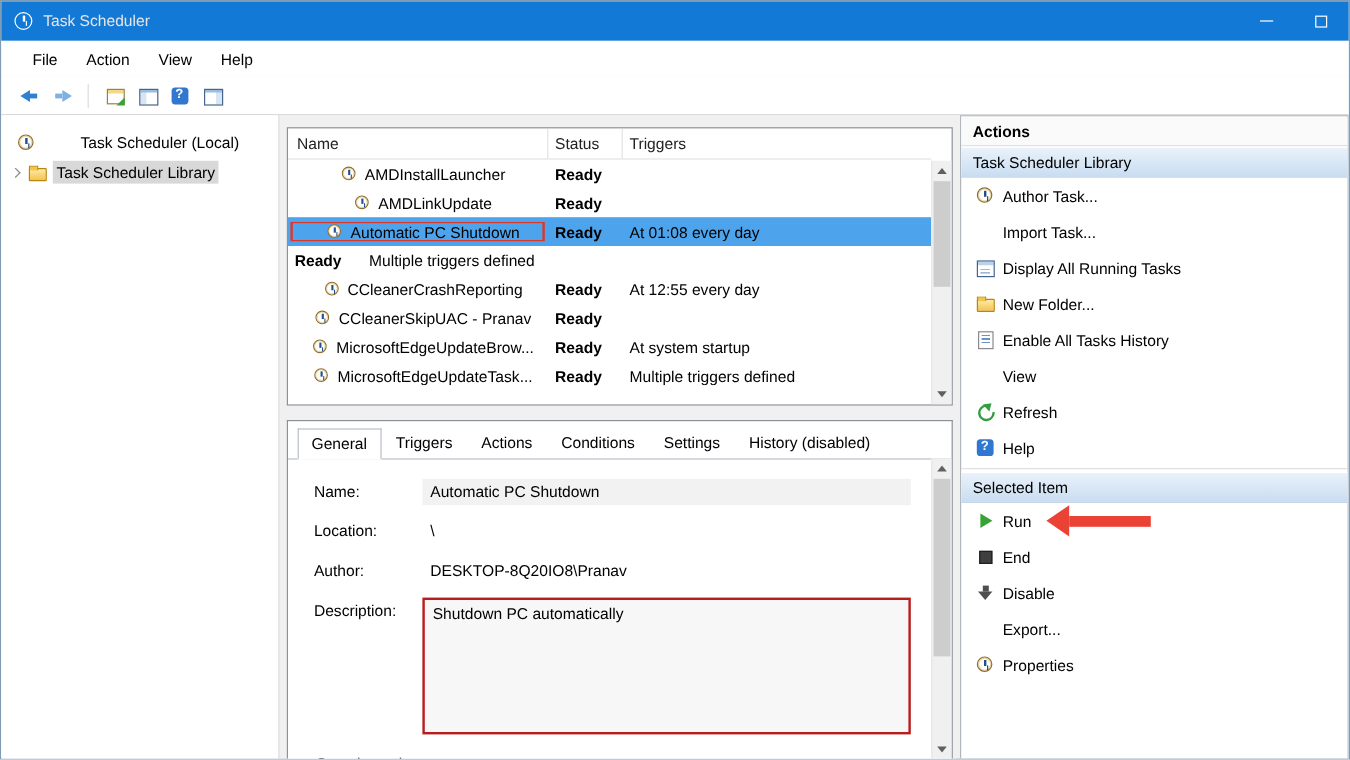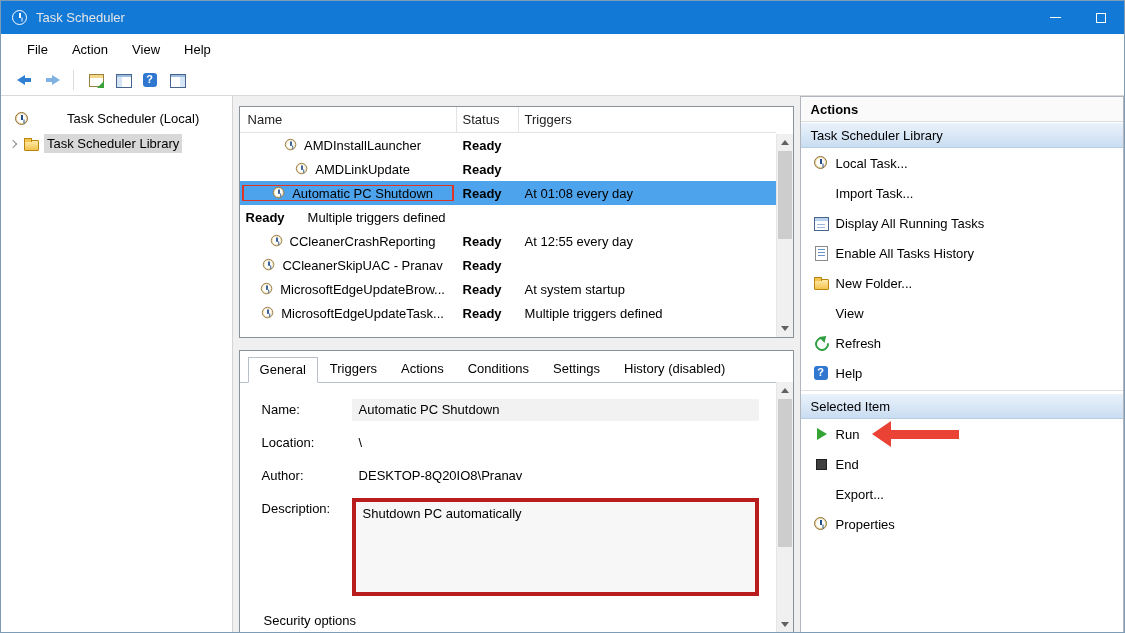--- a/index.html
+++ b/index.html
@@ -108,21 +108,21 @@
   
   .details { position:relative; flex:1; margin-top:12px; background:#fff; border:1px solid #8a9199; border-bottom:none; overflow:hidden; }
   .tabs { display:flex; align-items:flex-end; padding:5px 0 0 8px; border-bottom:1px solid #b9bfc6; }
   .tab { padding:4px 11px 5px; border:1px solid transparent; margin-bottom:0; cursor:default; }
   .tab.active { background:#fff; border:1px solid #b9bfc6; border-bottom:1px solid #fff; margin-bottom:-1px; }
   .fields { padding:16px 34px 0 22px; }
   .frow { display:flex; margin-bottom:11px; }
   .flabel { width:90px; flex:0 0 90px; padding-top:3px; }
   .fvalue { flex:1; background:#f2f2f2; min-height:22px; line-height:22px; padding:0 7px; white-space:nowrap; overflow:hidden; }
   .fvalue.plain { background:transparent; }
-  .fvalue.area { height:98px; line-height:20px; padding-top:2px; background:#f7f7f7; border:4px solid #b91c1c; white-space:normal; }
+  .fvalue.area { height:114px; line-height:20px; padding-top:2px; background:#f7f7f7; border:2px solid #b91c1c; white-space:normal; }
   .sec-heading { padding:6px 0 0 2px; }
 
   
   .actions-panel { width:325px; margin-left:3px; background:#fff; border:1px solid #b0b6bc; display:flex; flex-direction:column; overflow:hidden; }
   .ap-title { height:25px; display:flex; align-items:center; padding-left:10px; font-weight:bold; border-bottom:1px solid #dcdcdc; background:#fafafa; }
   .ap-section-header { height:26px; display:flex; align-items:center; padding-left:10px; background:linear-gradient(#eaf2fb,#c9ddf1); border-top:1px solid #fff; border-bottom:1px solid #b7cde4; cursor:default; }
   .action-item { position:relative; height:30px; display:flex; align-items:center; gap:7px; padding-left:12px; cursor:default; }
   .ai-label { white-space:nowrap; }
   .ap-sep { height:1px; background:#e0e0e0; margin:2px 0; }
 
@@ -327,45 +327,45 @@
 
     <div class="actions-panel">
       <div class="ap-title">Actions</div>
 
       <div class="ap-section-header">Task Scheduler Library</div>
       <div>
 
 
           <div class="action-item">
             <span class="ico ico-task-clock"></span>
-            <span class="ai-label">Local Task...</span>
+            <span class="ai-label">Author Task...</span>
 
           </div>
 
           <div class="action-item">
             <span class="ico ico-none"></span>
             <span class="ai-label">Import Task...</span>
 
           </div>
 
           <div class="action-item">
             <span class="ico ico-window-list"></span>
             <span class="ai-label">Display All Running Tasks</span>
 
           </div>
 
           <div class="action-item">
+            <span class="ico ico-folder"></span>
+            <span class="ai-label">New Folder...</span>
+
+          </div>
+
+          <div class="action-item">
             <span class="ico ico-history-list"></span>
             <span class="ai-label">Enable All Tasks History</span>
-
-          </div>
-
-          <div class="action-item">
-            <span class="ico ico-folder"></span>
-            <span class="ai-label">New Folder...</span>
 
           </div>
 
           <div class="action-item">
             <span class="ico ico-none"></span>
             <span class="ai-label">View</span>
 
           </div>
 
           <div class="action-item">
@@ -391,20 +391,25 @@
             <span class="ai-label">Run</span>
             <span class="arrow-annot"></span>
           </div>
 
           <div class="action-item">
             <span class="ico ico-stop"></span>
             <span class="ai-label">End</span>
 
           </div>
 
+          <div class="action-item">
+            <span class="ico ico-down-arrow"></span>
+            <span class="ai-label">Disable</span>
+
+          </div>
 
           <div class="action-item">
             <span class="ico ico-none"></span>
             <span class="ai-label">Export...</span>
 
           </div>
 
           <div class="action-item">
             <span class="ico ico-task-clock"></span>
             <span class="ai-label">Properties</span>

